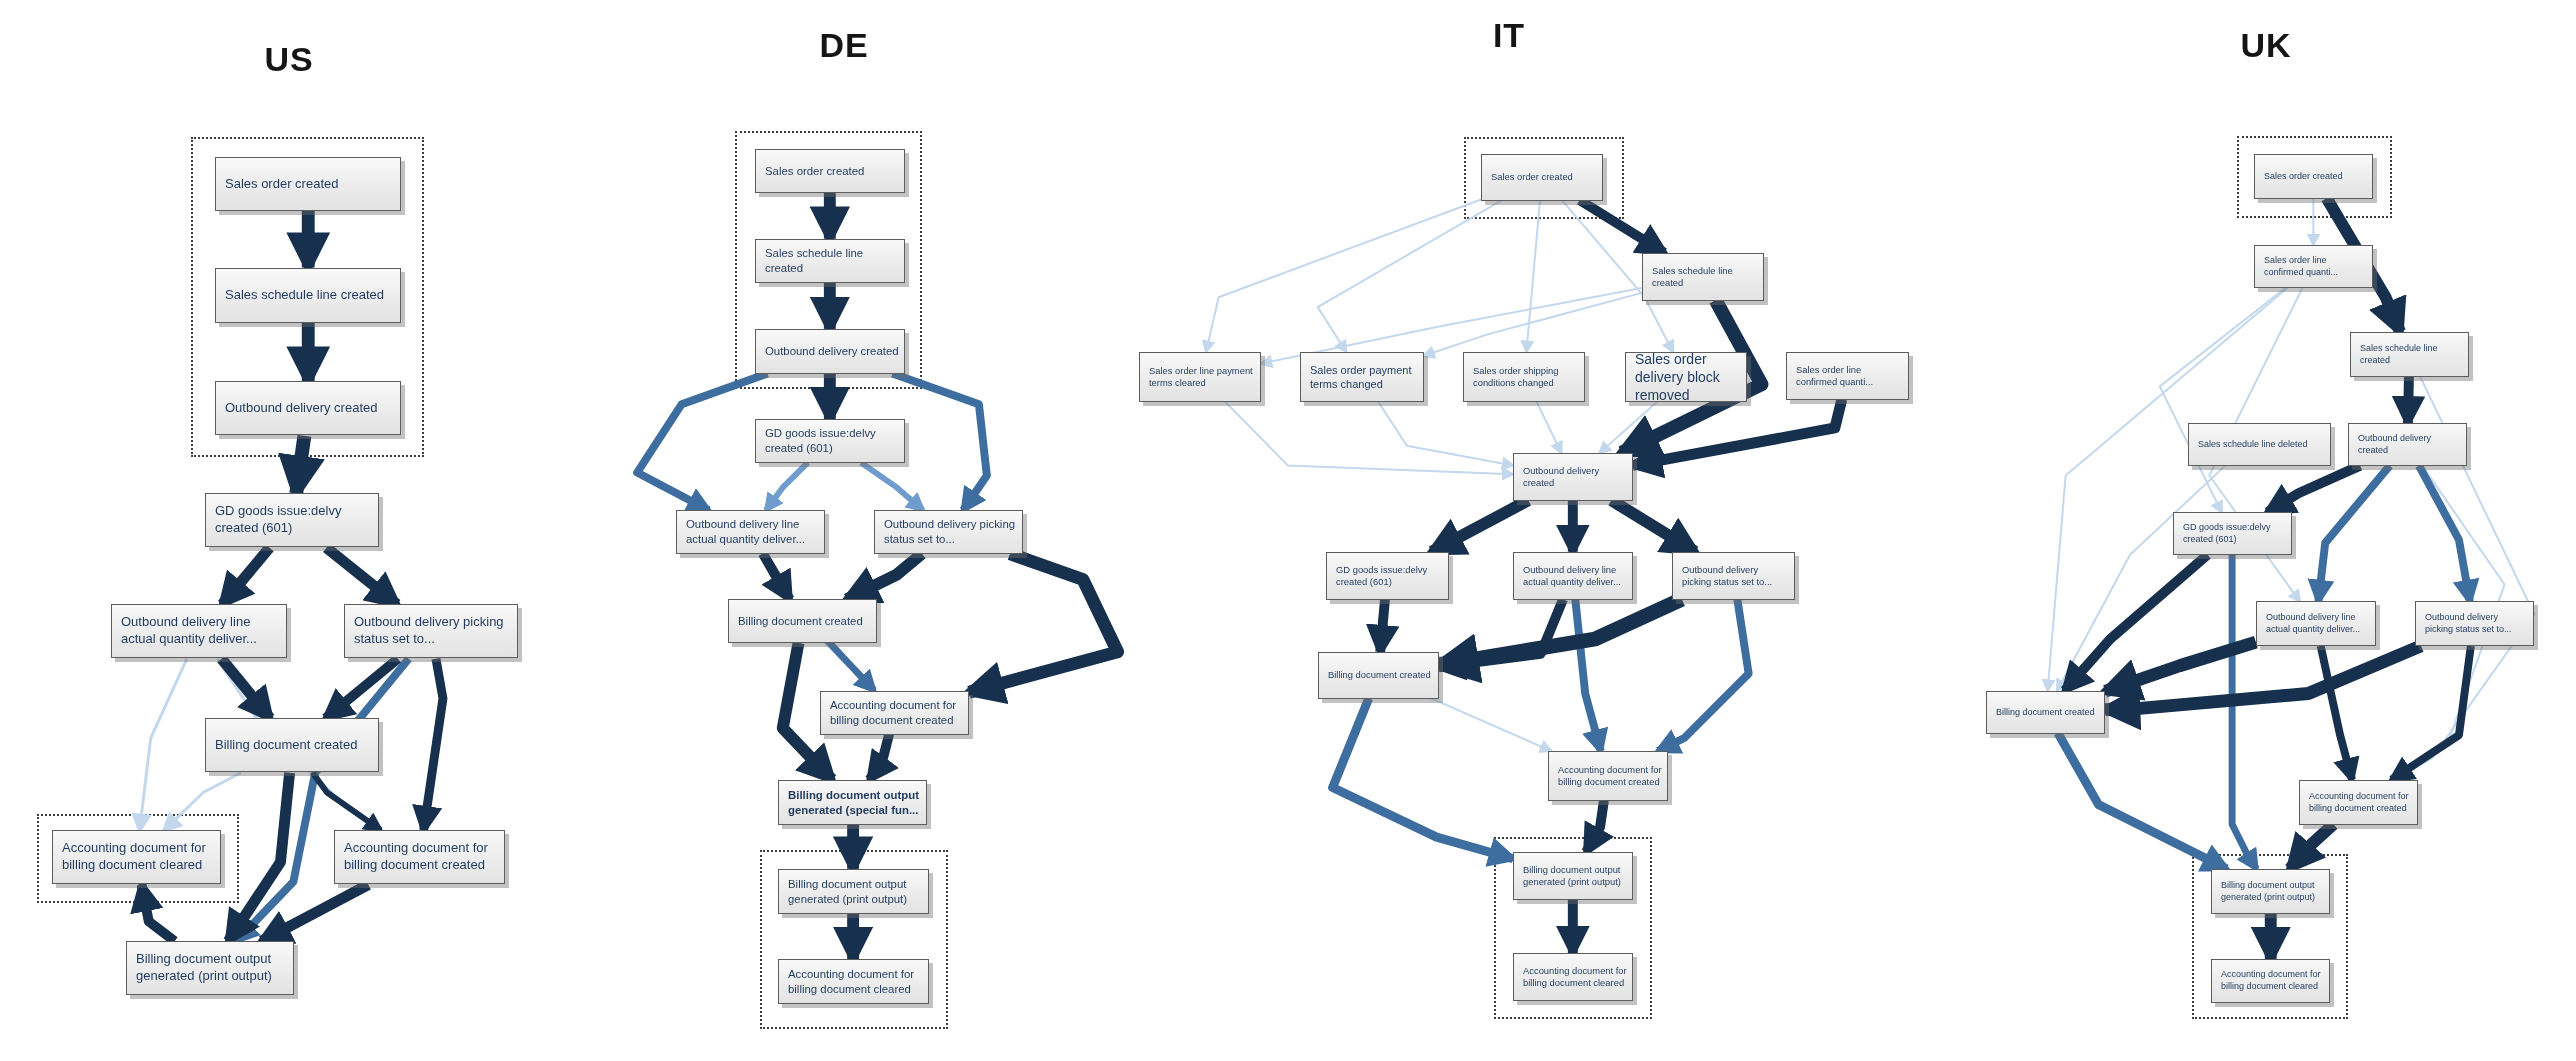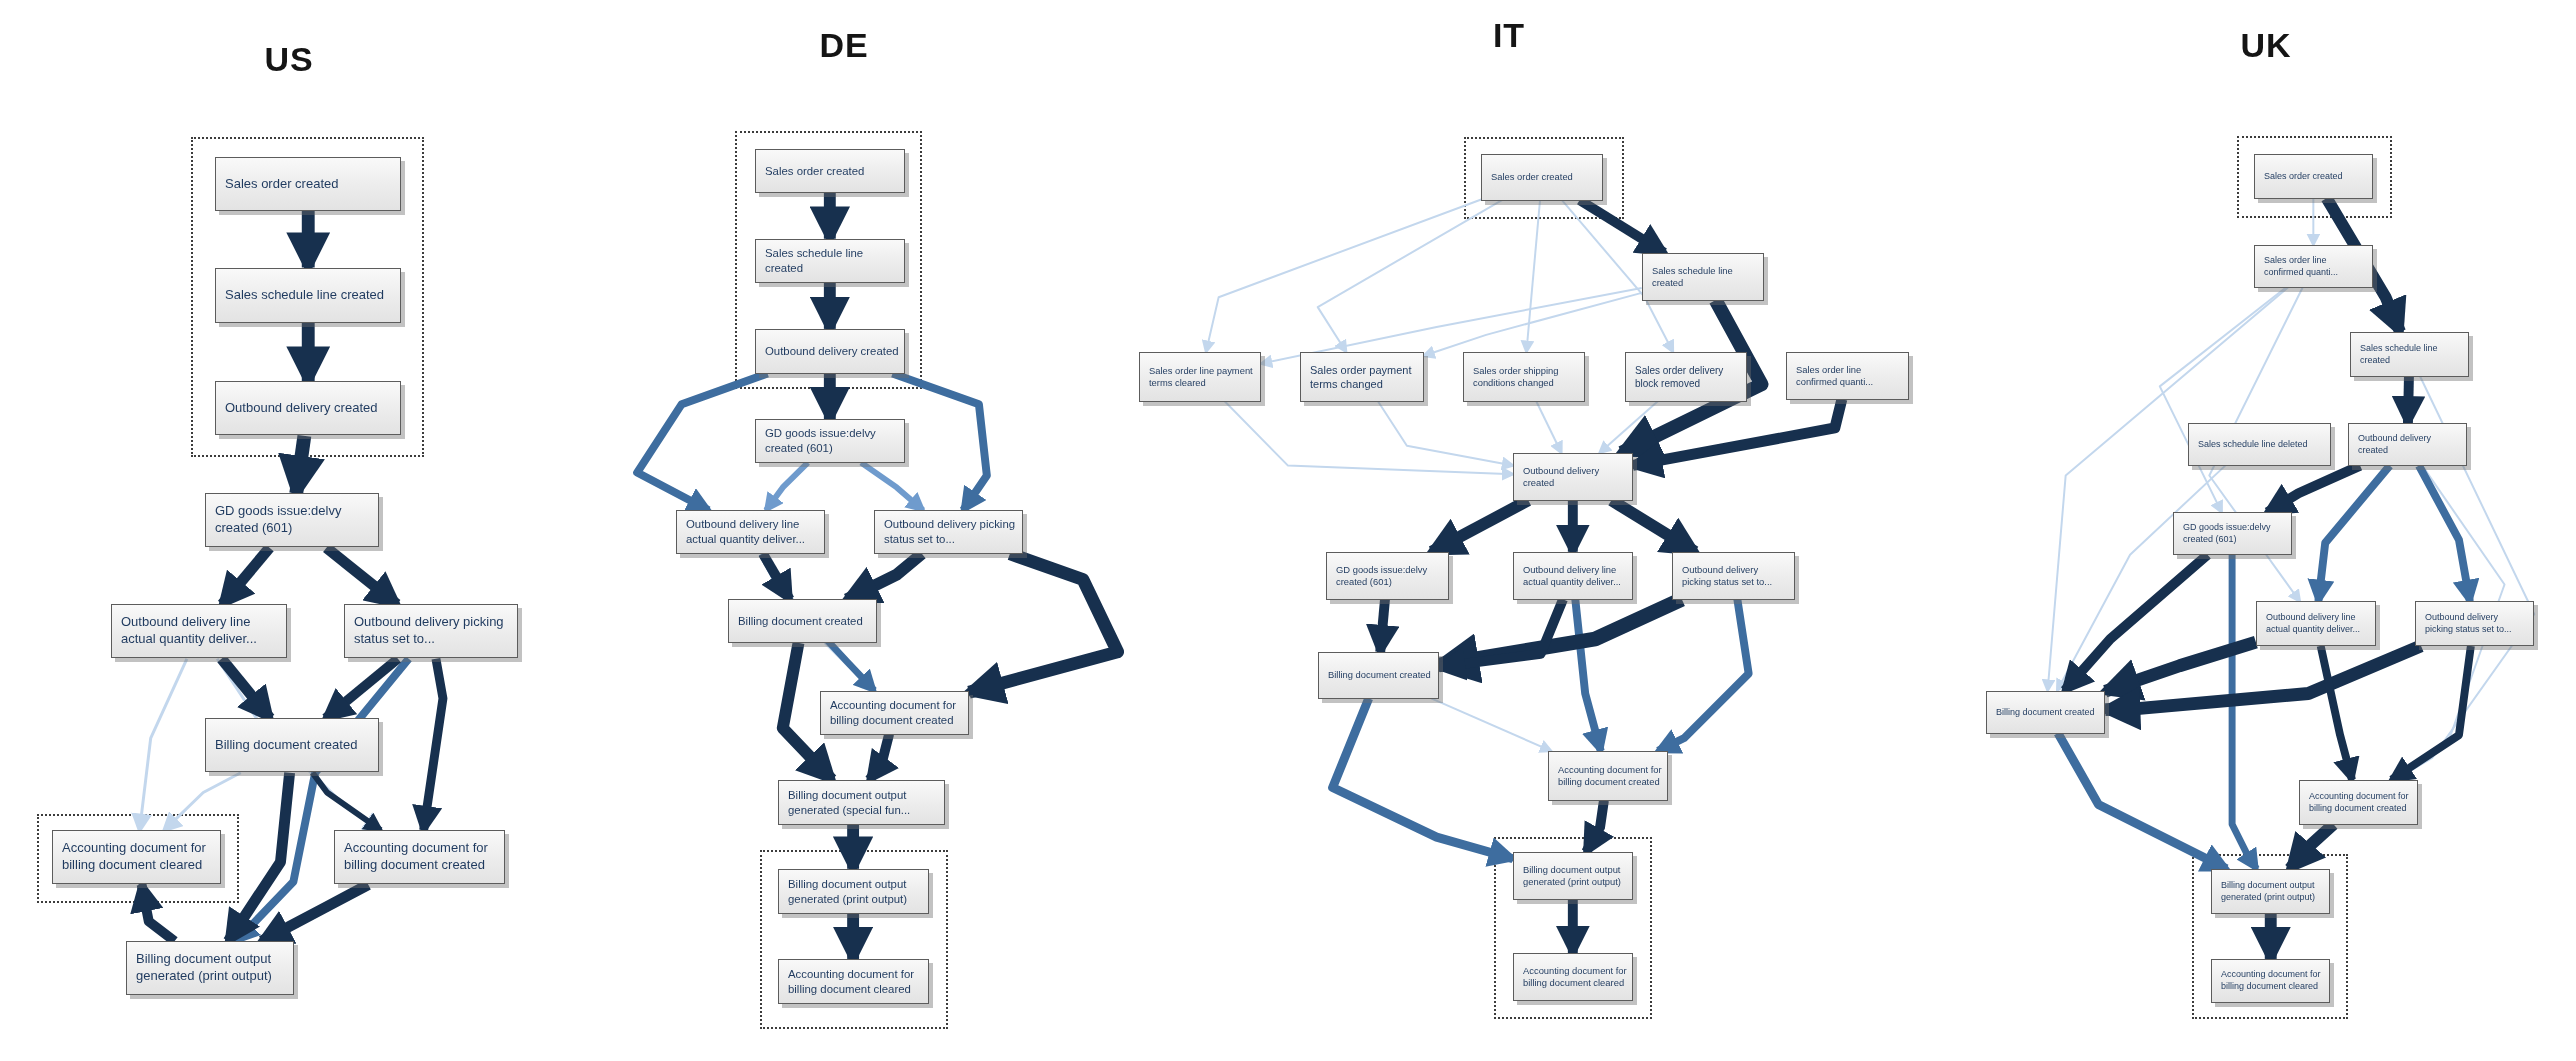--- a/index.html
+++ b/index.html
@@ -150,34 +150,34 @@
       <div class="group" style="left: 735px; top: 131px; width: 183px; height: 254px;"></div>
       <div class="group" style="left: 760px; top: 850px; width: 184px; height: 175px;"></div>
       <div class="node" style="left: 755px; top: 149px; width: 150px; height: 44px; font-size: 11.4px;">Sales order created</div>
       <div class="node" style="left: 755px; top: 239px; width: 150px; height: 44px; font-size: 11.4px;">Sales schedule line created</div>
       <div class="node" style="left: 755px; top: 329px; width: 150px; height: 45px; font-size: 11.4px;">Outbound delivery created</div>
       <div class="node" style="left: 755px; top: 419px; width: 150px; height: 44px; font-size: 11.4px;">GD goods issue:delvy created (601)</div>
       <div class="node" style="left: 676px; top: 510px; width: 149px; height: 44px; font-size: 11.4px;">Outbound delivery line actual quantity deliver...</div>
       <div class="node" style="left: 874px; top: 510px; width: 149px; height: 44px; font-size: 11.4px;">Outbound delivery picking status set to...</div>
       <div class="node" style="left: 728px; top: 599px; width: 149px; height: 44px; font-size: 11.4px;">Billing document created</div>
       <div class="node" style="left: 820px; top: 691px; width: 149px; height: 44px; font-size: 11.4px;">Accounting document for billing document created</div>
-      <div class="node" style="left: 778px; top: 780px; width: 167px; height: 45px; font-size: 11.4px;">Billing document output generated (special fun...</div>
+      <div class="node" style="left: 778px; top: 780px; width: 149px; height: 45px; font-size: 11.4px; font-weight: bold;">Billing document output generated (special fun...</div>
       <div class="node" style="left: 778px; top: 869px; width: 151px; height: 45px; font-size: 11.4px;">Billing document output generated (print output)</div>
       <div class="node" style="left: 778px; top: 959px; width: 151px; height: 45px; font-size: 11.4px;">Accounting document for billing document cleared</div>
     </div>
     <div>
       <div class="diagram-title" style="left: 1509px; top: 16px;">IT</div>
       <div class="group" style="left: 1464px; top: 137px; width: 156px; height: 78px;"></div>
       <div class="group" style="left: 1494px; top: 837px; width: 154px; height: 178px;"></div>
       <div class="node" style="left: 1481px; top: 154px; width: 122px; height: 47px; font-size: 9.4px;">Sales order created</div>
       <div class="node" style="left: 1642px; top: 253px; width: 122px; height: 48px; font-size: 9.4px;">Sales schedule line created</div>
       <div class="node" style="left: 1139px; top: 352px; width: 122px; height: 50px; font-size: 9.4px;">Sales order line payment terms cleared</div>
       <div class="node" style="left: 1300px; top: 352px; width: 124px; height: 50px; font-size: 11px;">Sales order payment terms changed</div>
       <div class="node" style="left: 1463px; top: 352px; width: 122px; height: 50px; font-size: 9.4px;">Sales order shipping conditions changed</div>
-      <div class="node" style="left: 1625px; top: 352px; width: 122px; height: 50px; font-size: 10px;">Sales order delivery block removed</div>
+      <div class="node" style="left: 1625px; top: 352px; width: 122px; height: 50px; font-size: 14px;">Sales order delivery block removed</div>
       <div class="node" style="left: 1786px; top: 352px; width: 123px; height: 48px; font-size: 9.4px;">Sales order line confirmed quanti...</div>
       <div class="node" style="left: 1513px; top: 453px; width: 120px; height: 48px; font-size: 9.4px;">Outbound delivery created</div>
       <div class="node" style="left: 1326px; top: 552px; width: 123px; height: 48px; font-size: 9.4px;">GD goods issue:delvy created (601)</div>
       <div class="node" style="left: 1513px; top: 552px; width: 120px; height: 48px; font-size: 9.4px;">Outbound delivery line actual quantity deliver...</div>
       <div class="node" style="left: 1672px; top: 552px; width: 123px; height: 48px; font-size: 9.4px;">Outbound delivery picking status set to...</div>
       <div class="node" style="left: 1318px; top: 652px; width: 121px; height: 47px; font-size: 9.4px;">Billing document created</div>
       <div class="node" style="left: 1548px; top: 751px; width: 120px; height: 50px; font-size: 9.4px;">Accounting document for billing document created</div>
       <div class="node" style="left: 1513px; top: 852px; width: 120px; height: 48px; font-size: 9.4px;">Billing document output generated (print output)</div>
       <div class="node" style="left: 1513px; top: 953px; width: 120px; height: 48px; font-size: 9.4px;">Accounting document for billing document cleared</div>
     </div>

